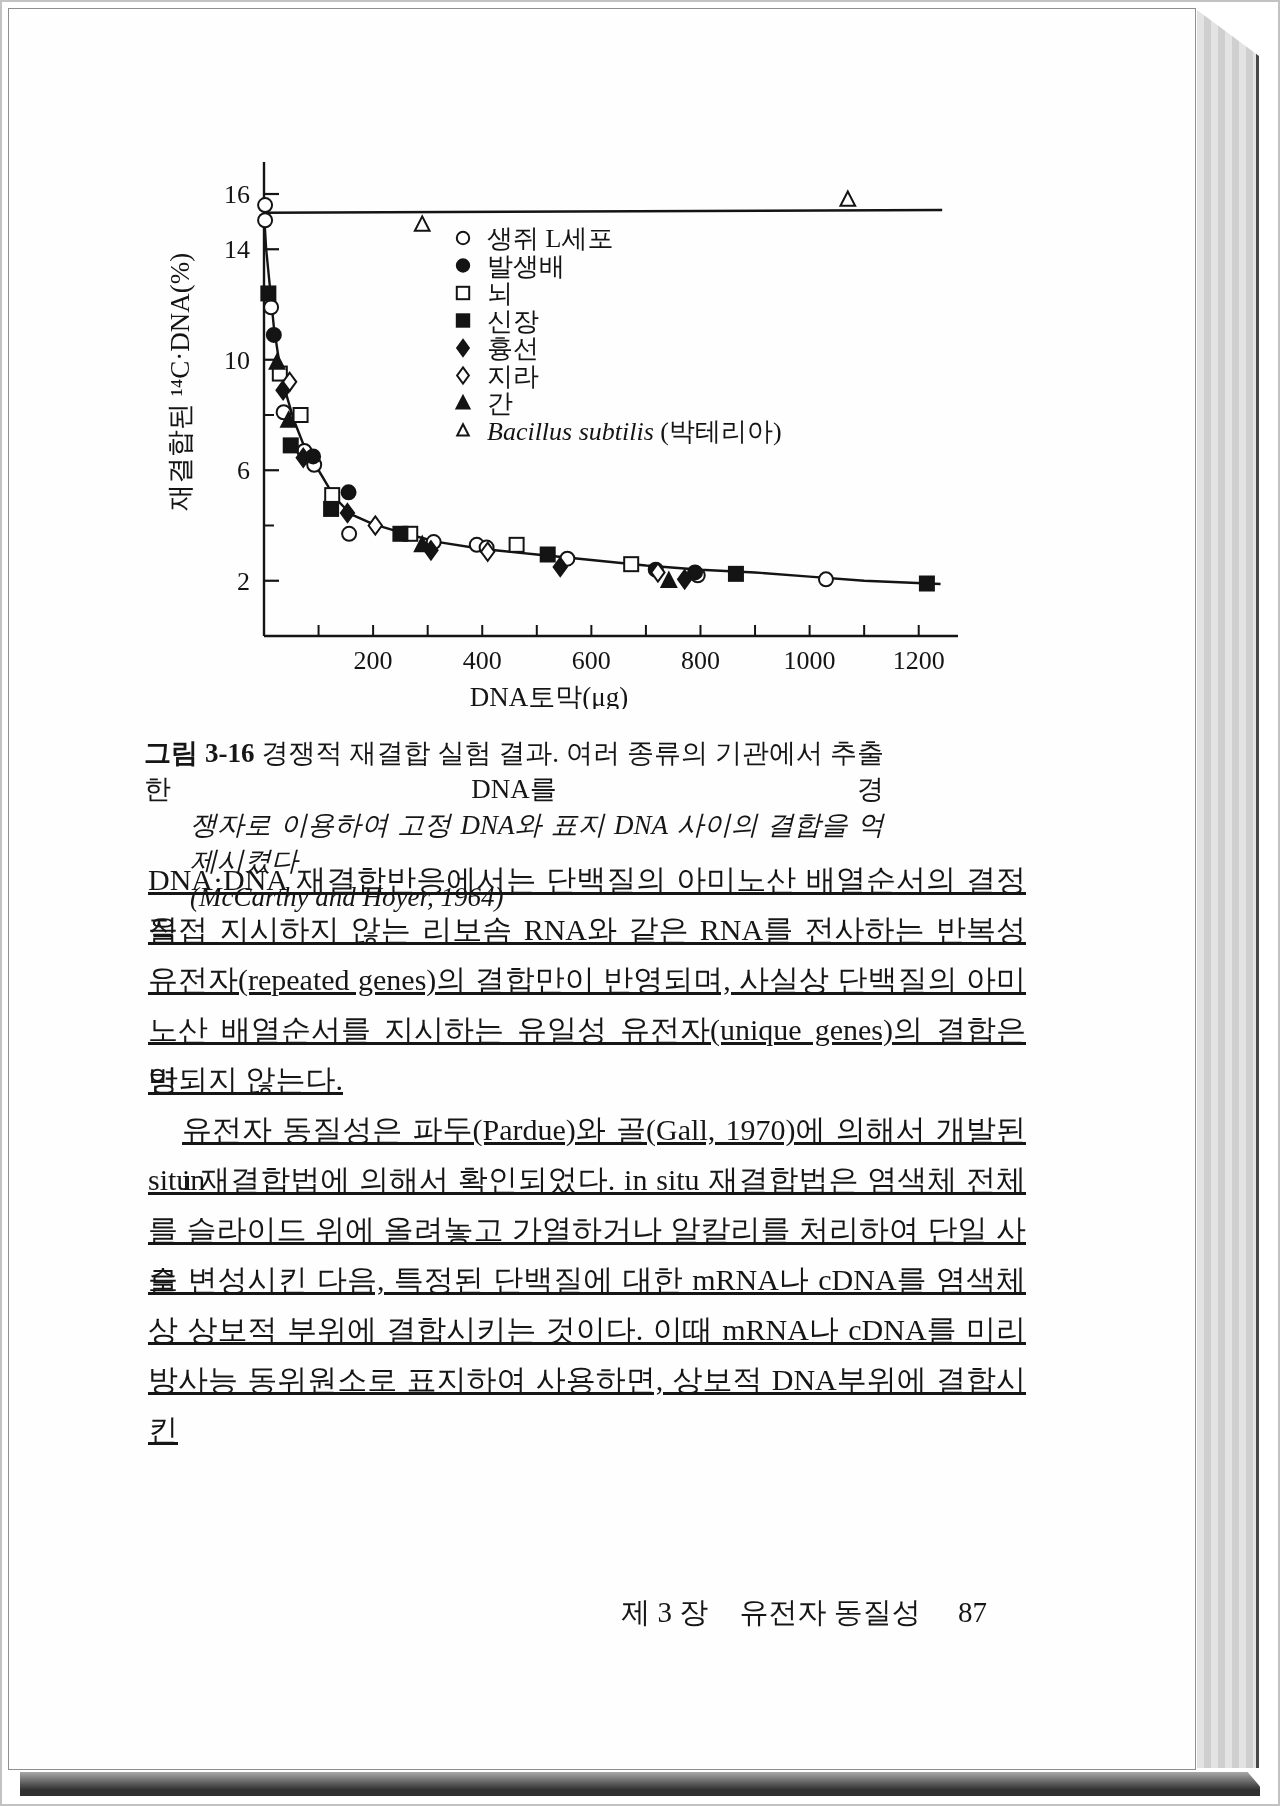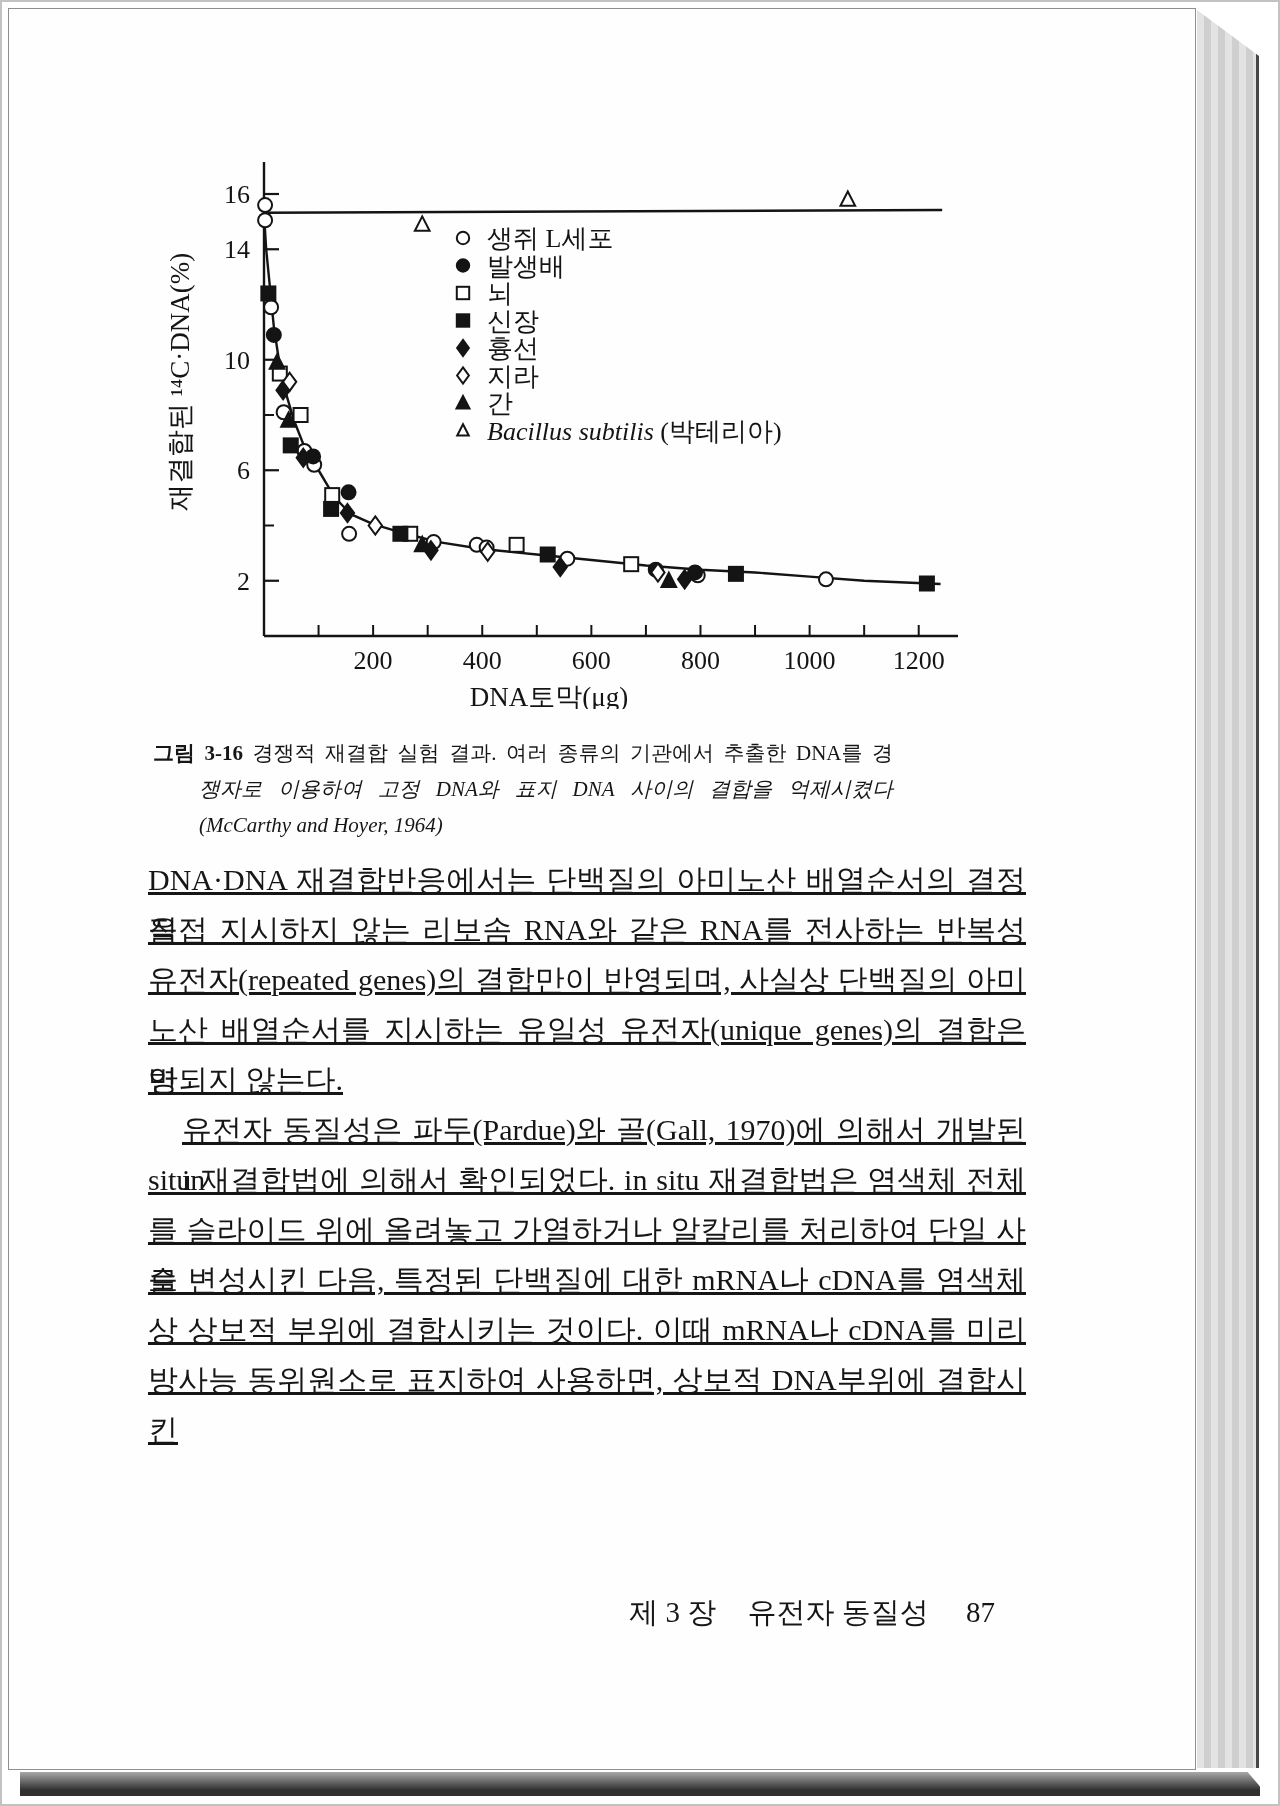--- a/index.html
+++ b/index.html
@@ -11,33 +11,33 @@
   .edge-right{position:absolute;left:1197px;top:10px;width:62px;height:1758px;
         background:repeating-linear-gradient(90deg,#e3e3e3 0 7px,#cfcfcf 7px 14px);
         border-right:3px solid #474747;box-sizing:border-box;
         clip-path:polygon(0 0,100% 46px,100% 100%,0 100%);}
   .edge-bottom{position:absolute;left:20px;top:1772px;width:1240px;height:24px;
         background:linear-gradient(180deg,#a8a8a8,#303030 75%);
         clip-path:polygon(0 0,99% 0,100% 60%,100% 100%,0 100%);}
   
   .chart-svg{position:absolute;left:142px;top:125px;width:830px;height:575px;}
   
-  .caption{position:absolute;left:144px;top:726px;width:740px;font-size:21px;line-height:36px;}
+  .caption{position:absolute;left:135px;top:726px;width:740px;font-size:27px;line-height:36px;}
   .cap-line{text-align:justify;text-align-last:justify;}
   .cap-line.cap-indent{padding-left:46px;box-sizing:border-box;font-style:italic;}
   .cap-line.cap-left{text-align:right;text-align-last:left;}
   .cap-label{font-weight:bold;}
   
   .body-text{position:absolute;left:139px;top:846px;width:878px;font-size:30px;text-decoration:underline;}
   .b-line{height:50px;line-height:50px;text-align:justify;text-align-last:justify;white-space:nowrap;}
   .b-line.b-justify{white-space:normal;}
   .b-line.b-indent{padding-left:34px;box-sizing:border-box;}
   .b-line.b-left{text-align:right;text-align-last:left;}
   
-  .footer{position:absolute;left:8px;top:1584px;width:978px;text-align:right;font-size:29px;}
+  .footer{position:absolute;left:0;top:1584px;width:978px;text-align:right;font-size:29px;}
   .footer span{display:inline-block;}
   .footer .gap-a{margin-left:24px;}
   .footer .gap-b{margin-left:30px;}
 </style>
 </head>
 <body>
 
 <div class="canvas">
   <div class="frame"></div>
 

